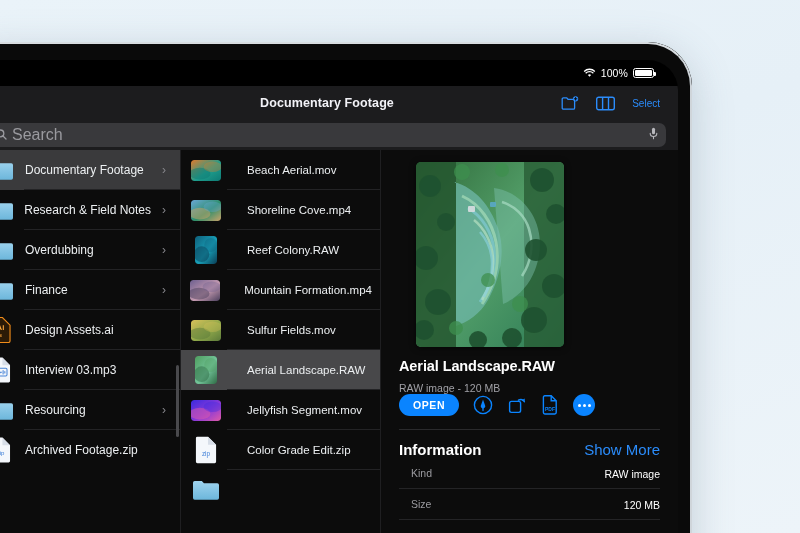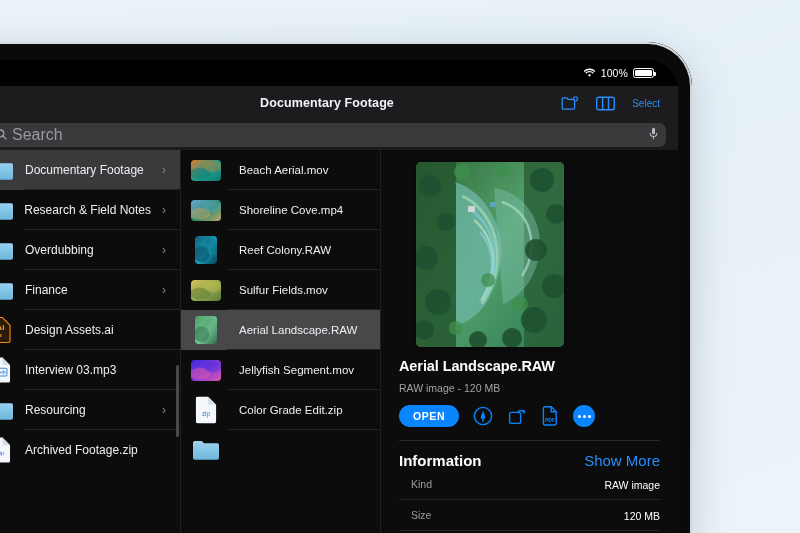--- a/index.html
+++ b/index.html
@@ -116,21 +116,21 @@
   .side-label { color:#eceff1; font-size:12px; flex:1; white-space:nowrap; }
   .chev { color:#86868b; font-size:12px; margin-right:4px; }
 
   
   #filelist {
     width:200px; background:#0c0c0c; position:relative;
     border-right:1px solid #1f1f21; overflow:hidden;
   }
   .file-row {
     height:40px; display:flex; align-items:center; padding:0 8px;
-    gap:16px; position:relative;
+    gap:24px; position:relative;
   }
   .file-row.selected { background:#48484a; }
   .file-row .divider {
     position:absolute; left:46px; right:0; bottom:0; height:1px; background:#232325;
   }
   .file-label { color:#eceff1; font-size:11.5px; white-space:nowrap; }
 
   
   #detail {
     flex:1; background:#0c0c0c; position:relative; overflow:hidden;
@@ -140,21 +140,21 @@
     width:148px; height:185px; border-radius:5px; overflow:hidden;
     margin:2px 0 0 17px; position:relative;
     box-shadow:0 1px 6px rgba(0,0,0,.6);
   }
   #detail-title {
     color:#ffffff; font-size:14.5px; font-weight:700; margin-top:11px;
     letter-spacing:-.1px;
   }
   #detail-sub { color:#a0a0a6; font-size:10.5px; margin-top:8px; }
   #action-row {
-    display:flex; align-items:center; gap:14px; margin-top:11px;
+    display:flex; align-items:center; gap:14px; 
   }
   #open-btn {
     background:#0a84ff; color:#fff; font-size:10.5px; font-weight:700;
     letter-spacing:.6px; padding:5px 14px; border-radius:11px;
   }
   .act-icon { display:block; }
   #more-btn {
     width:22px;height:22px;border-radius:50%;background:#0a84ff;
     display:flex;align-items:center;justify-content:center;gap:2px;
   }
@@ -410,20 +410,38 @@
                       <stop offset=".55" stop-color="#18a0b8"></stop>
                       <stop offset="1" stop-color="#0a3d55"></stop>
                     </linearGradient>
                   </defs>
                   <rect width="22" height="28" rx="3" fill="url(#tgreef22)"></rect>
                   <ellipse cx="6.6" cy="18.2" rx="7.699999999999999" ry="7.840000000000001" fill="#0a3d55" opacity=".5"></ellipse>
                   <ellipse cx="15.84" cy="8.96" rx="6.6" ry="7" fill="#0f5f7a" opacity=".35"></ellipse>
                 </svg>
               </span>
               <span class="file-label">Reef Colony.RAW</span>
+              <span class="divider"></span>
+            </div>
+            <div class="file-row">
+              <span style="width:34px;display:flex;justify-content:center;align-items:center">
+                <svg width="30" height="21" viewBox="0 0 30 21" style="display:block;border-radius:3px">
+                  <defs>
+                    <linearGradient id="tgmountain30" x1="0" y1="0" x2="1" y2="1">
+                      <stop offset="0" stop-color="#6d5f8f"></stop>
+                      <stop offset=".55" stop-color="#c49ab0"></stop>
+                      <stop offset="1" stop-color="#4a3f5c"></stop>
+                    </linearGradient>
+                  </defs>
+                  <rect width="30" height="21" rx="3" fill="url(#tgmountain30)"></rect>
+                  <ellipse cx="9" cy="13.65" rx="10.5" ry="5.880000000000001" fill="#4a3f5c" opacity=".5"></ellipse>
+                  <ellipse cx="21.599999999999998" cy="6.72" rx="9" ry="5.25" fill="#6d5f8f" opacity=".35"></ellipse>
+                </svg>
+              </span>
+              <span class="file-label">Mountain Formation.mp4</span>
               <span class="divider"></span>
             </div>
             <div class="file-row">
               <span style="width:34px;display:flex;justify-content:center;align-items:center">
                 <svg width="30" height="21" viewBox="0 0 30 21" style="display:block;border-radius:3px">
                   <defs>
                     <linearGradient id="tgsulfur30" x1="0" y1="0" x2="1" y2="1">
                       <stop offset="0" stop-color="#d8c05a"></stop>
                       <stop offset=".55" stop-color="#8fa84a"></stop>
                       <stop offset="1" stop-color="#5c7a3a"></stop>

